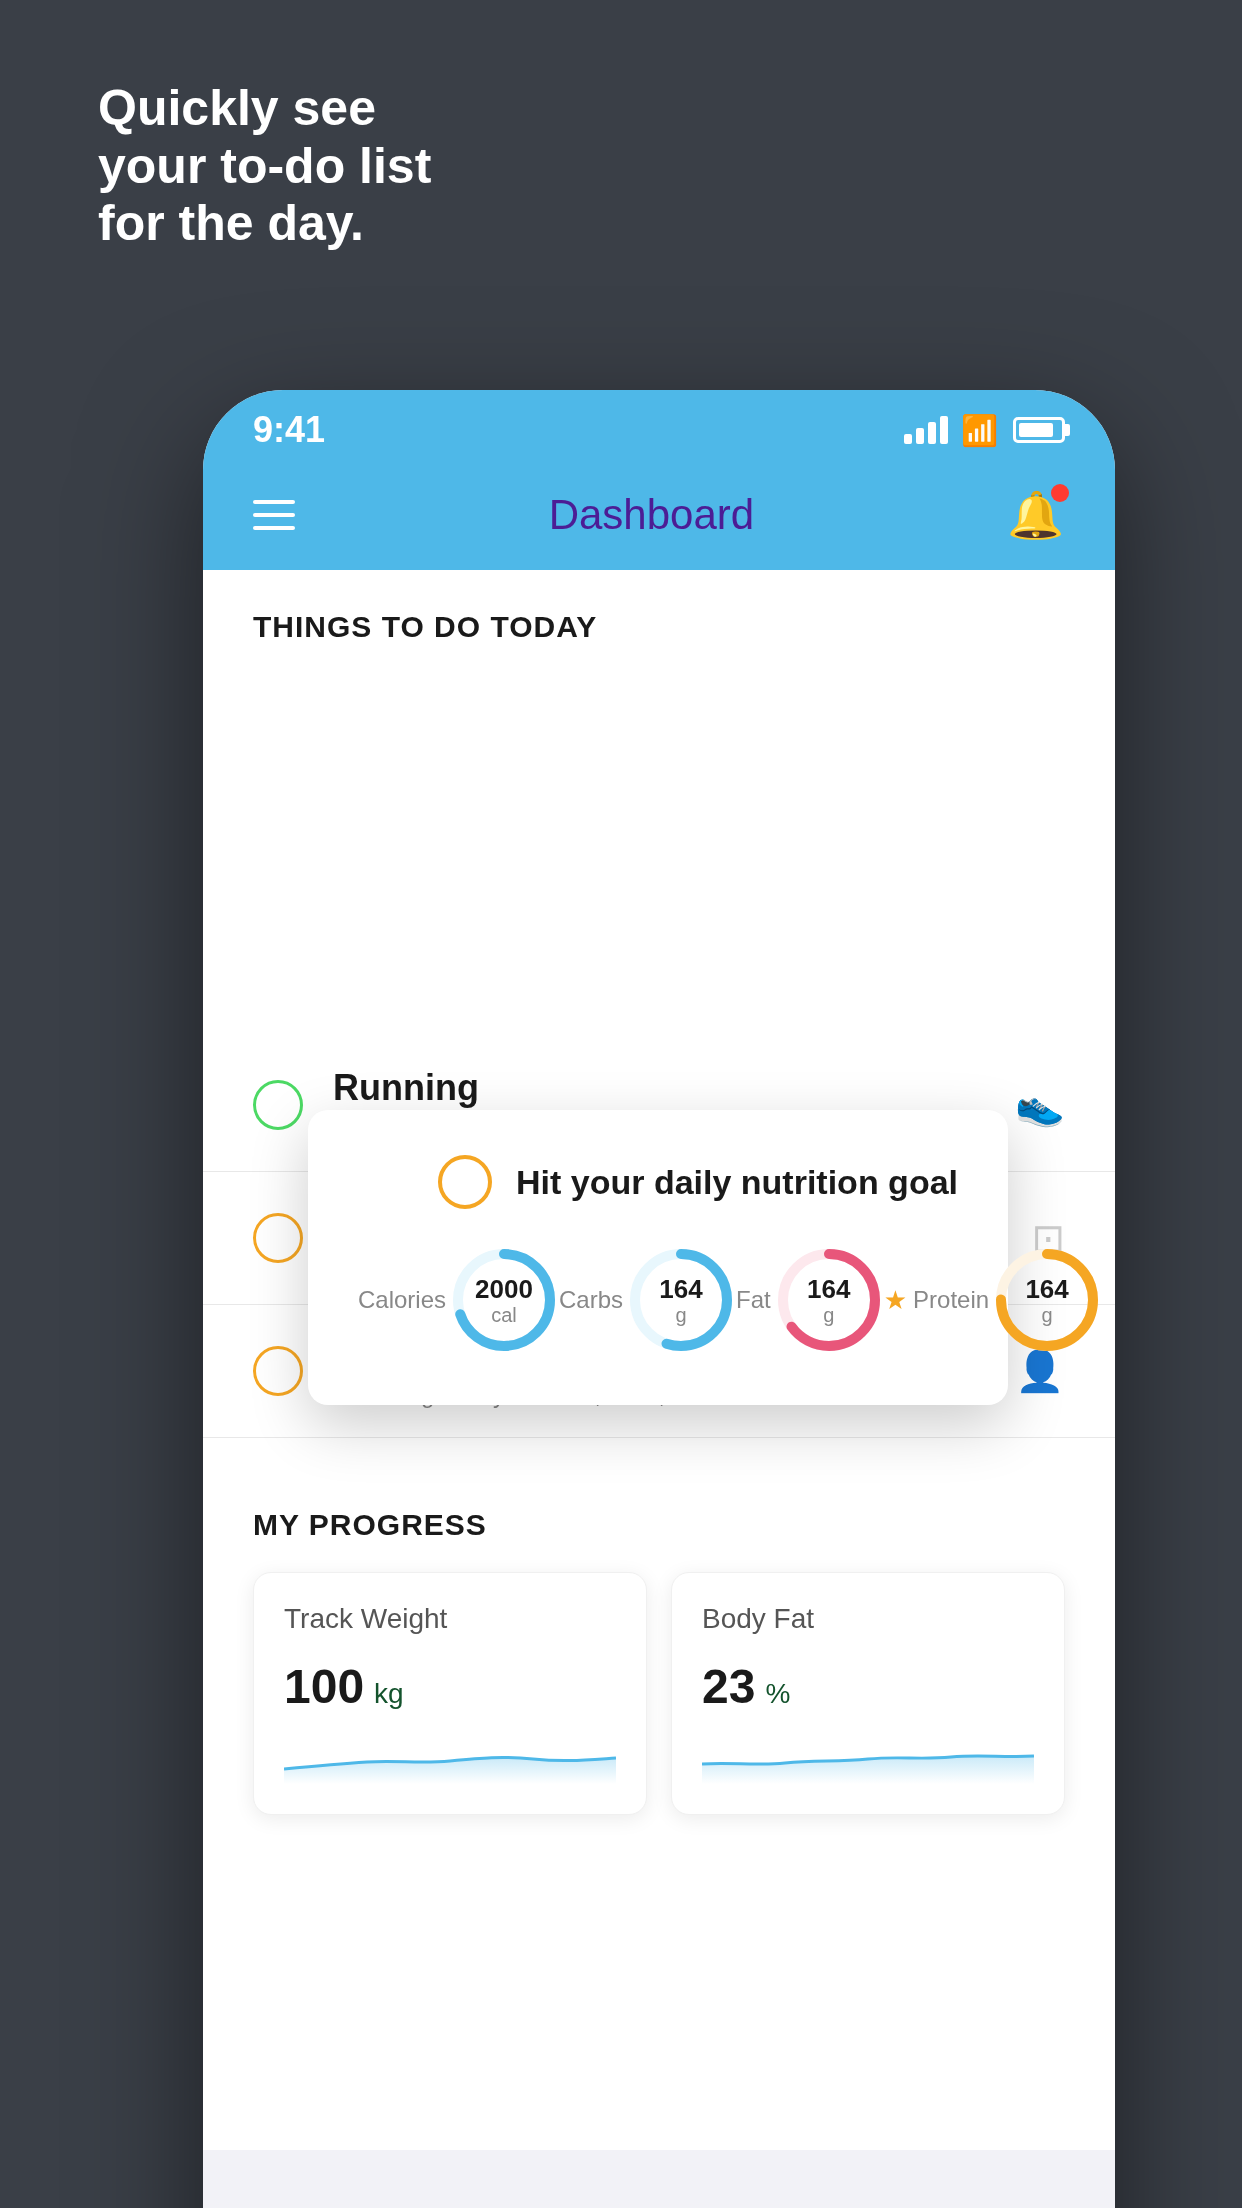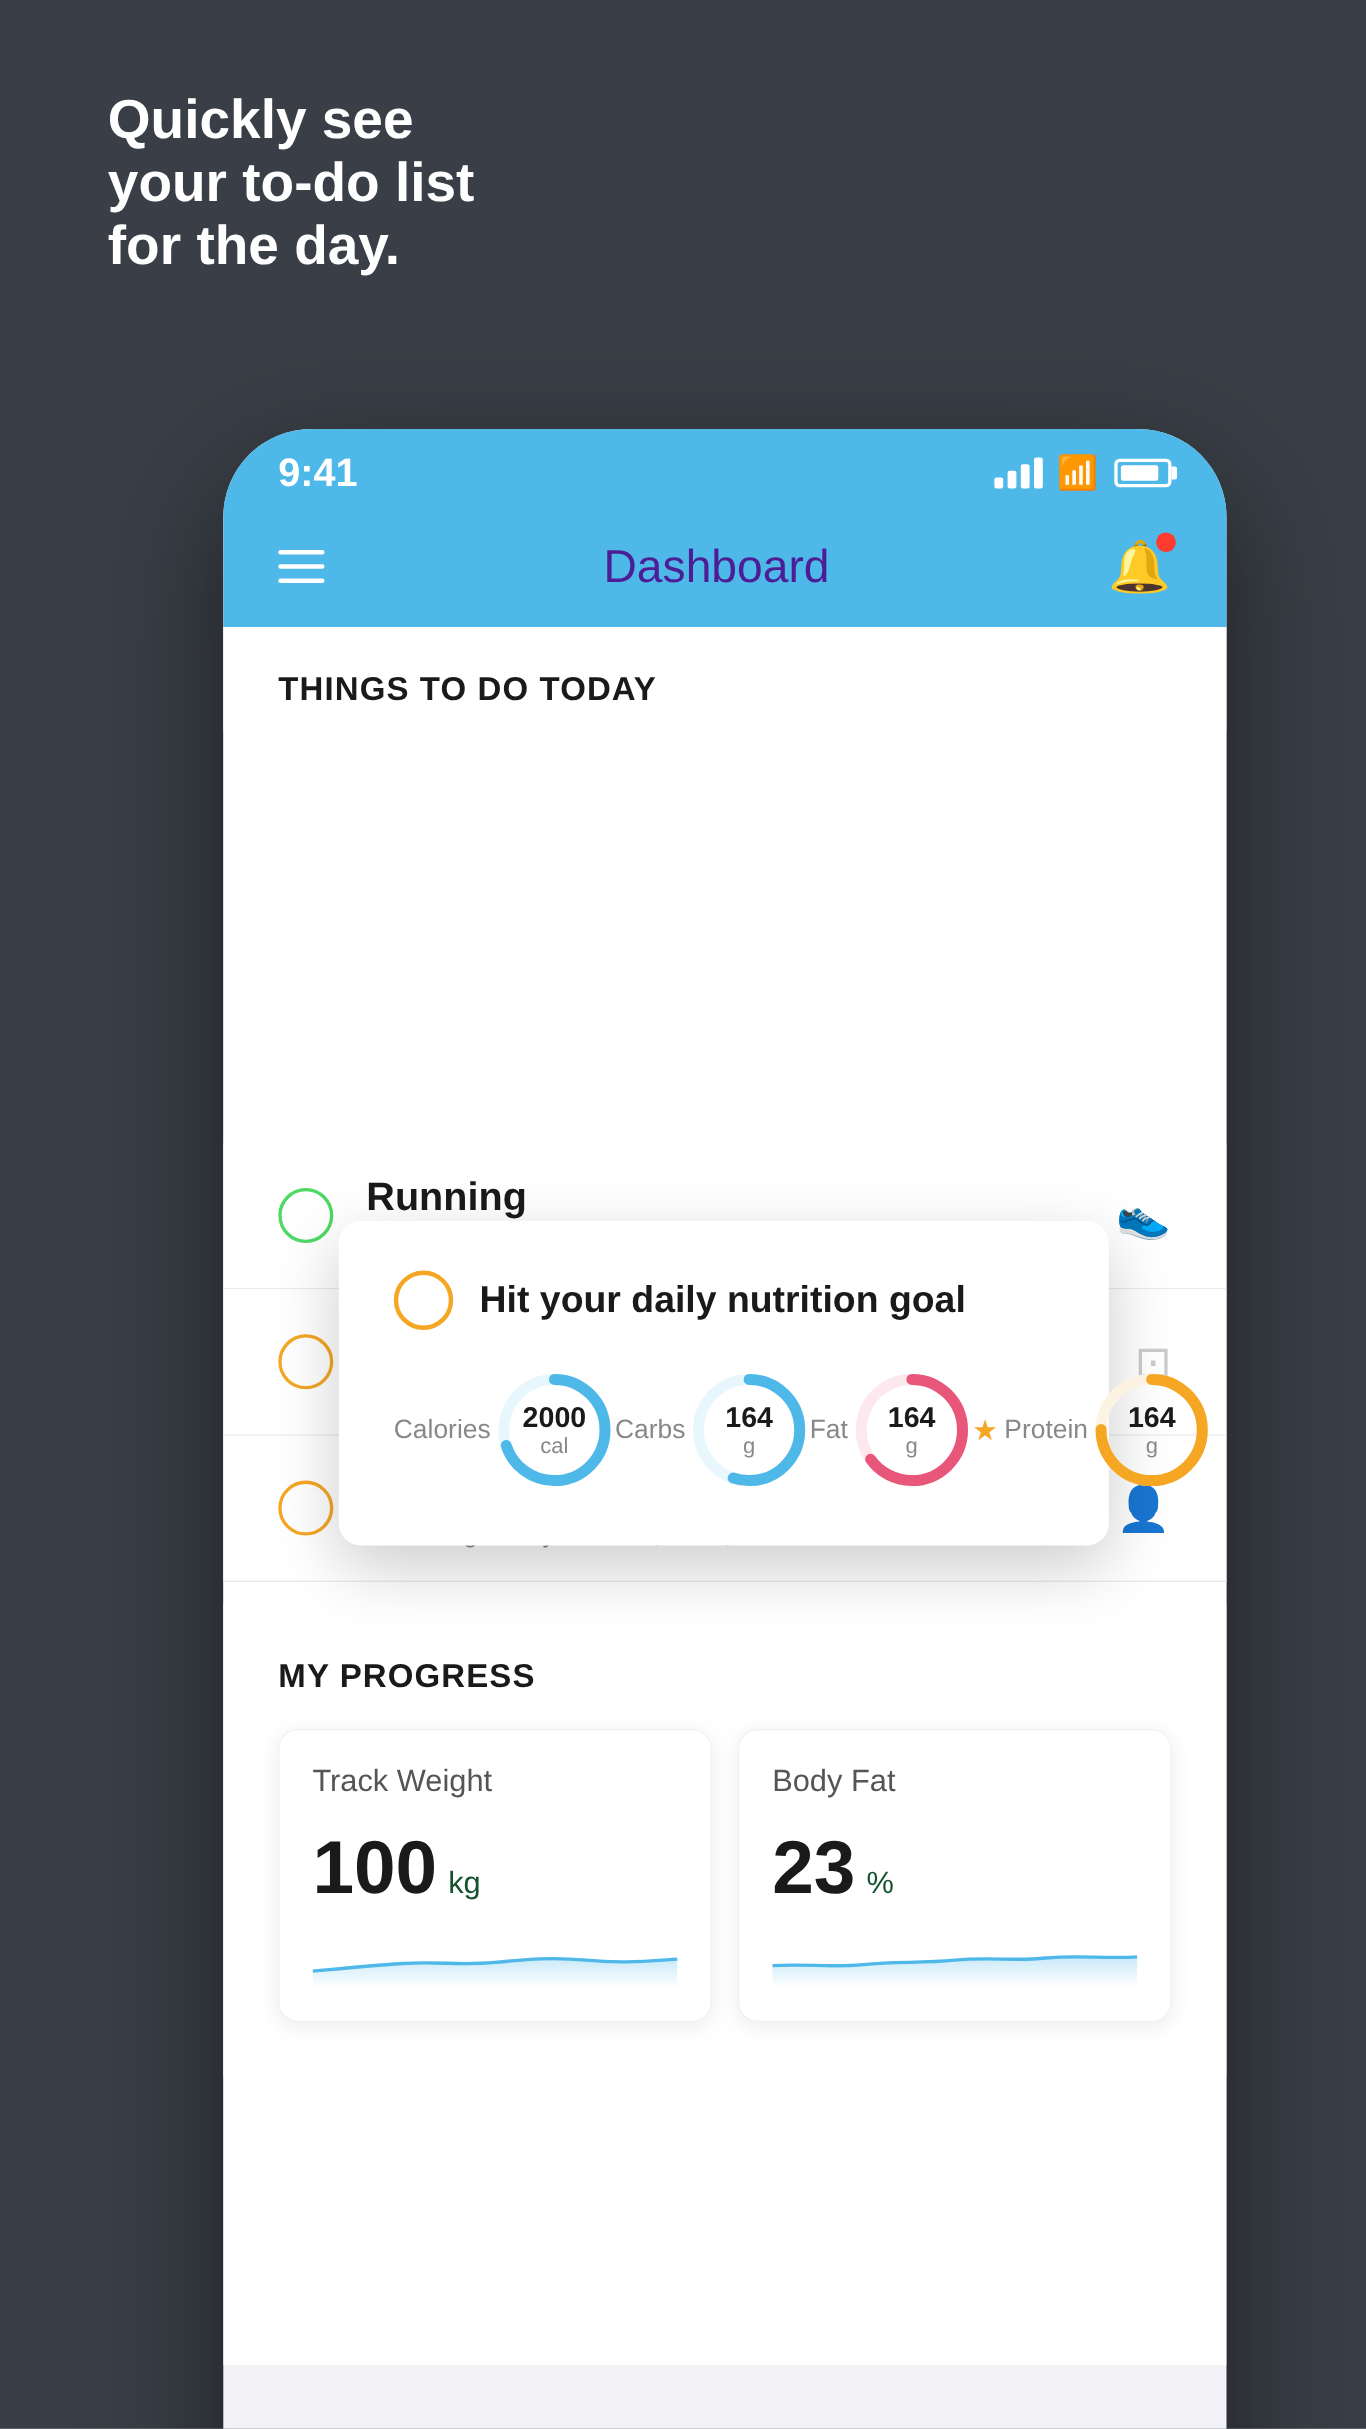--- a/index.html
+++ b/index.html
@@ -164,20 +164,21 @@
       border-radius: 20px;
       padding: 45px 50px 50px;
       box-shadow: 0 20px 60px rgba(0,0,0,0.2);
       z-index: 10;
     }
     .card-title-row {
       display: flex;
       align-items: center;
       gap: 24px;
       margin-bottom: 36px;
+      justify-content: flex-end;
     }
     .circle-check {
       width: 54px;
       height: 54px;
       border-radius: 50%;
       border: 4px solid #f5a623;
       flex-shrink: 0;
     }
     .card-title {
       font-size: 34px;
@@ -298,21 +299,21 @@
       color: #555;
       margin-bottom: 24px;
     }
     .progress-value-row {
       display: flex;
       align-items: baseline;
       gap: 10px;
       margin-bottom: 20px;
     }
     .progress-big-num {
-      font-size: 68px;
+      font-size: 48px;
       font-weight: 700;
       color: #1a1a1a;
     }
     .progress-unit {
       font-size: 28px;
       color: #14532d;
     }
     .progress-chart {
       height: 50px;
       position: relative;

